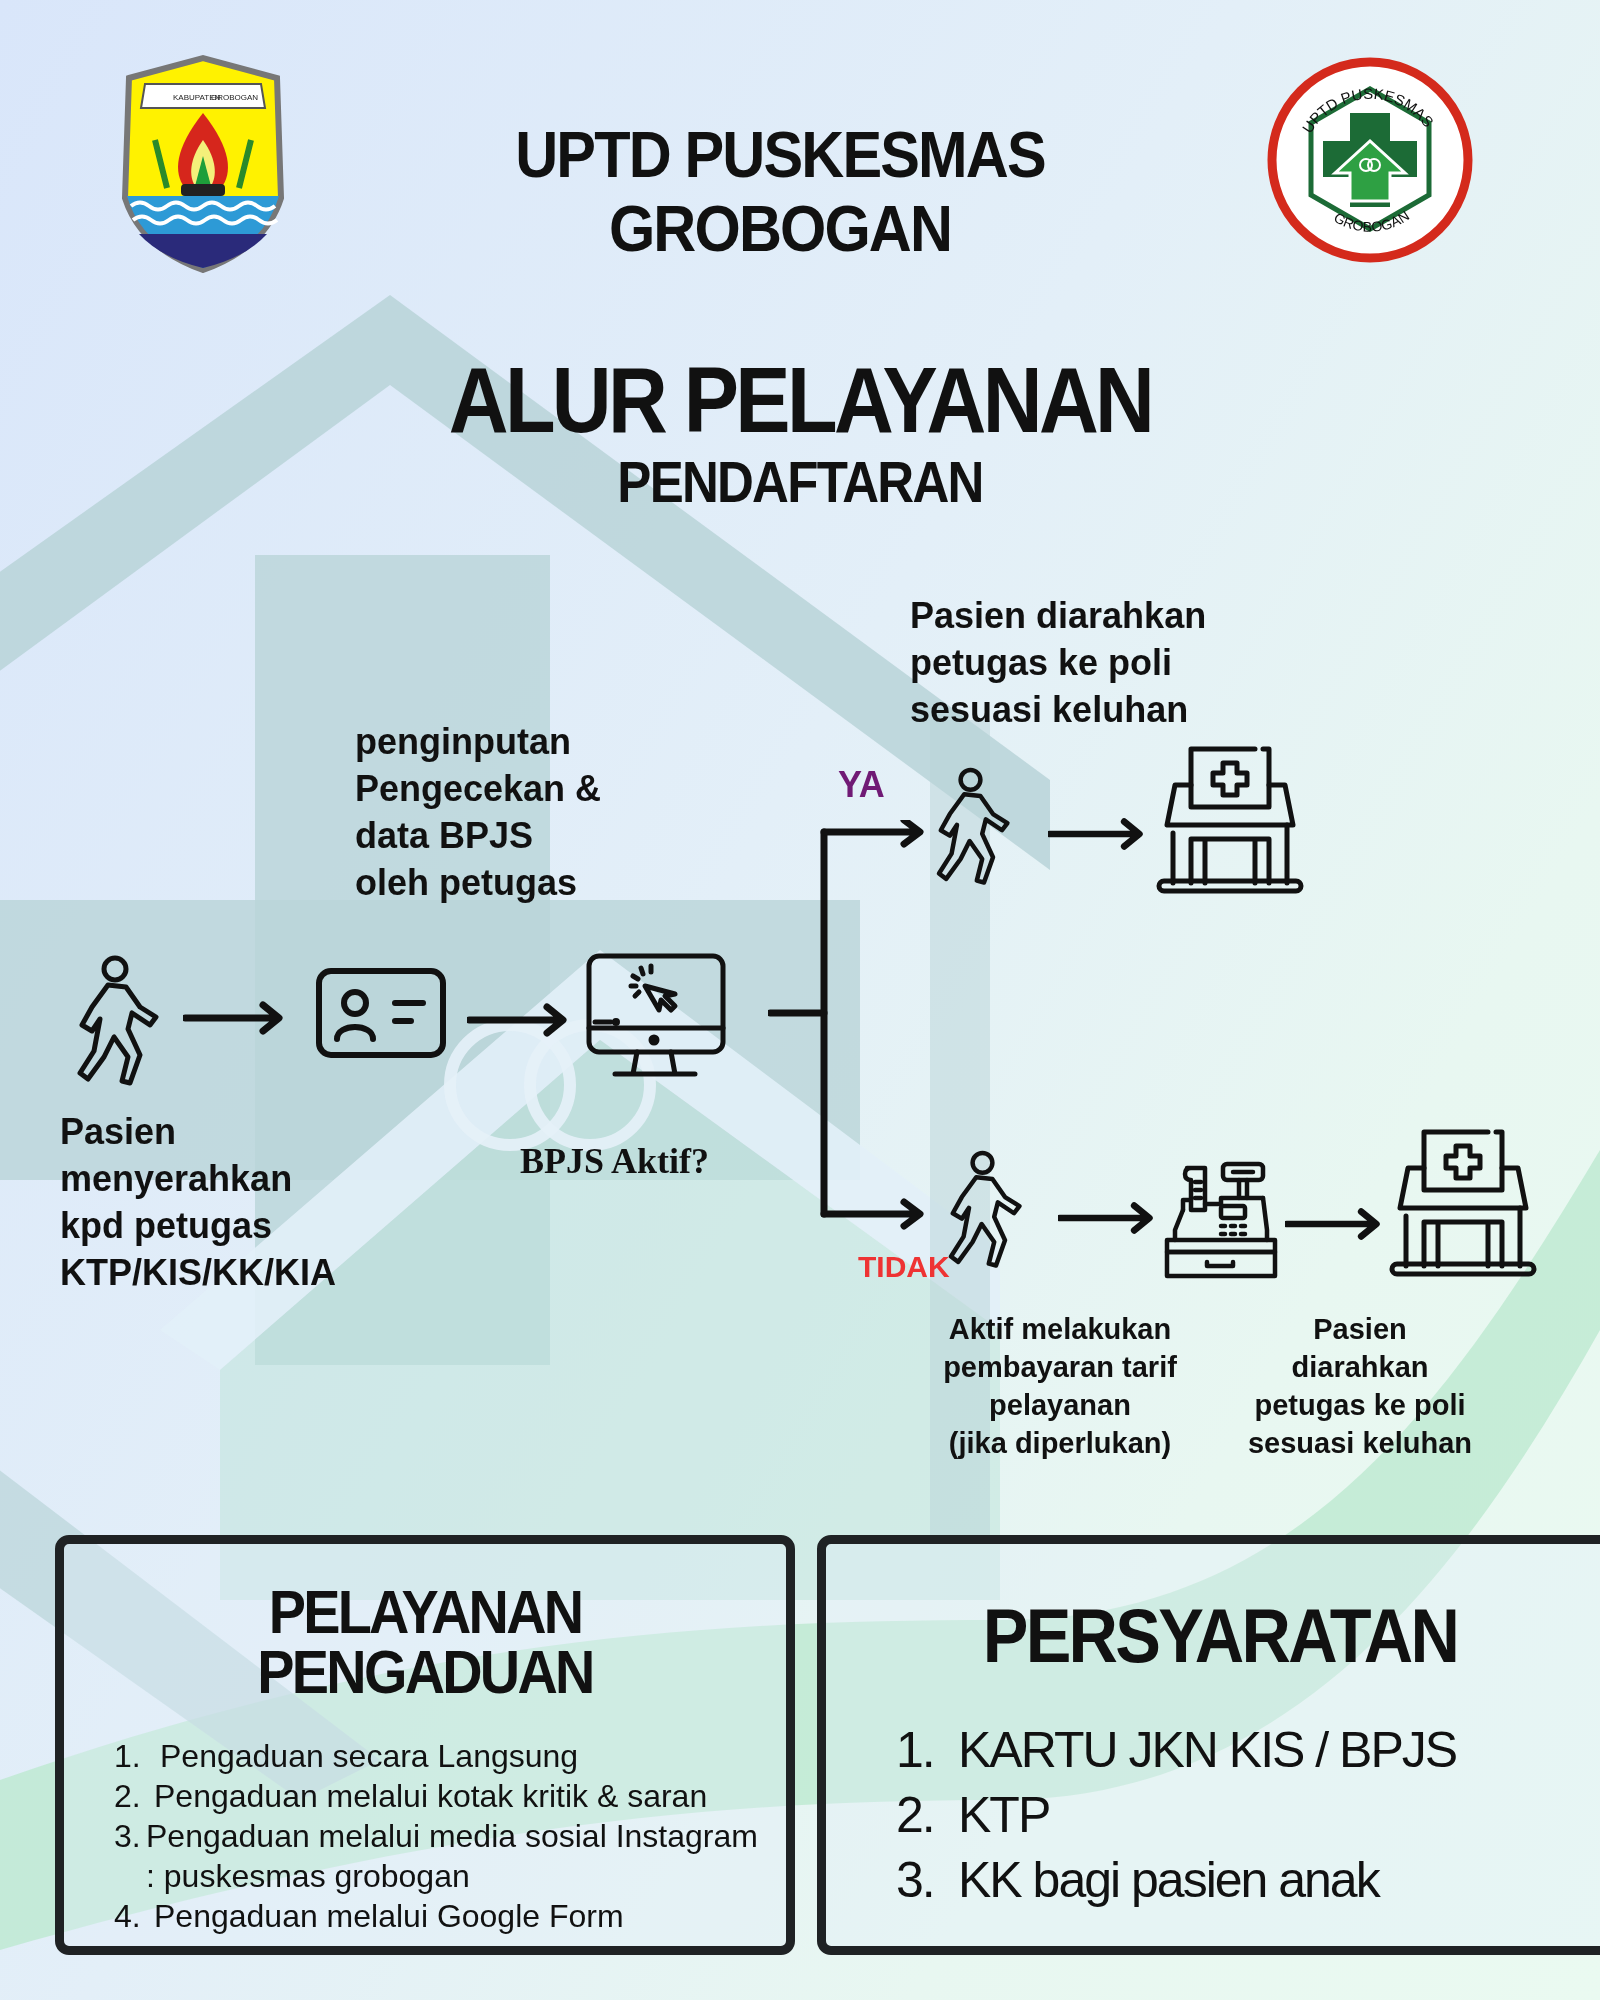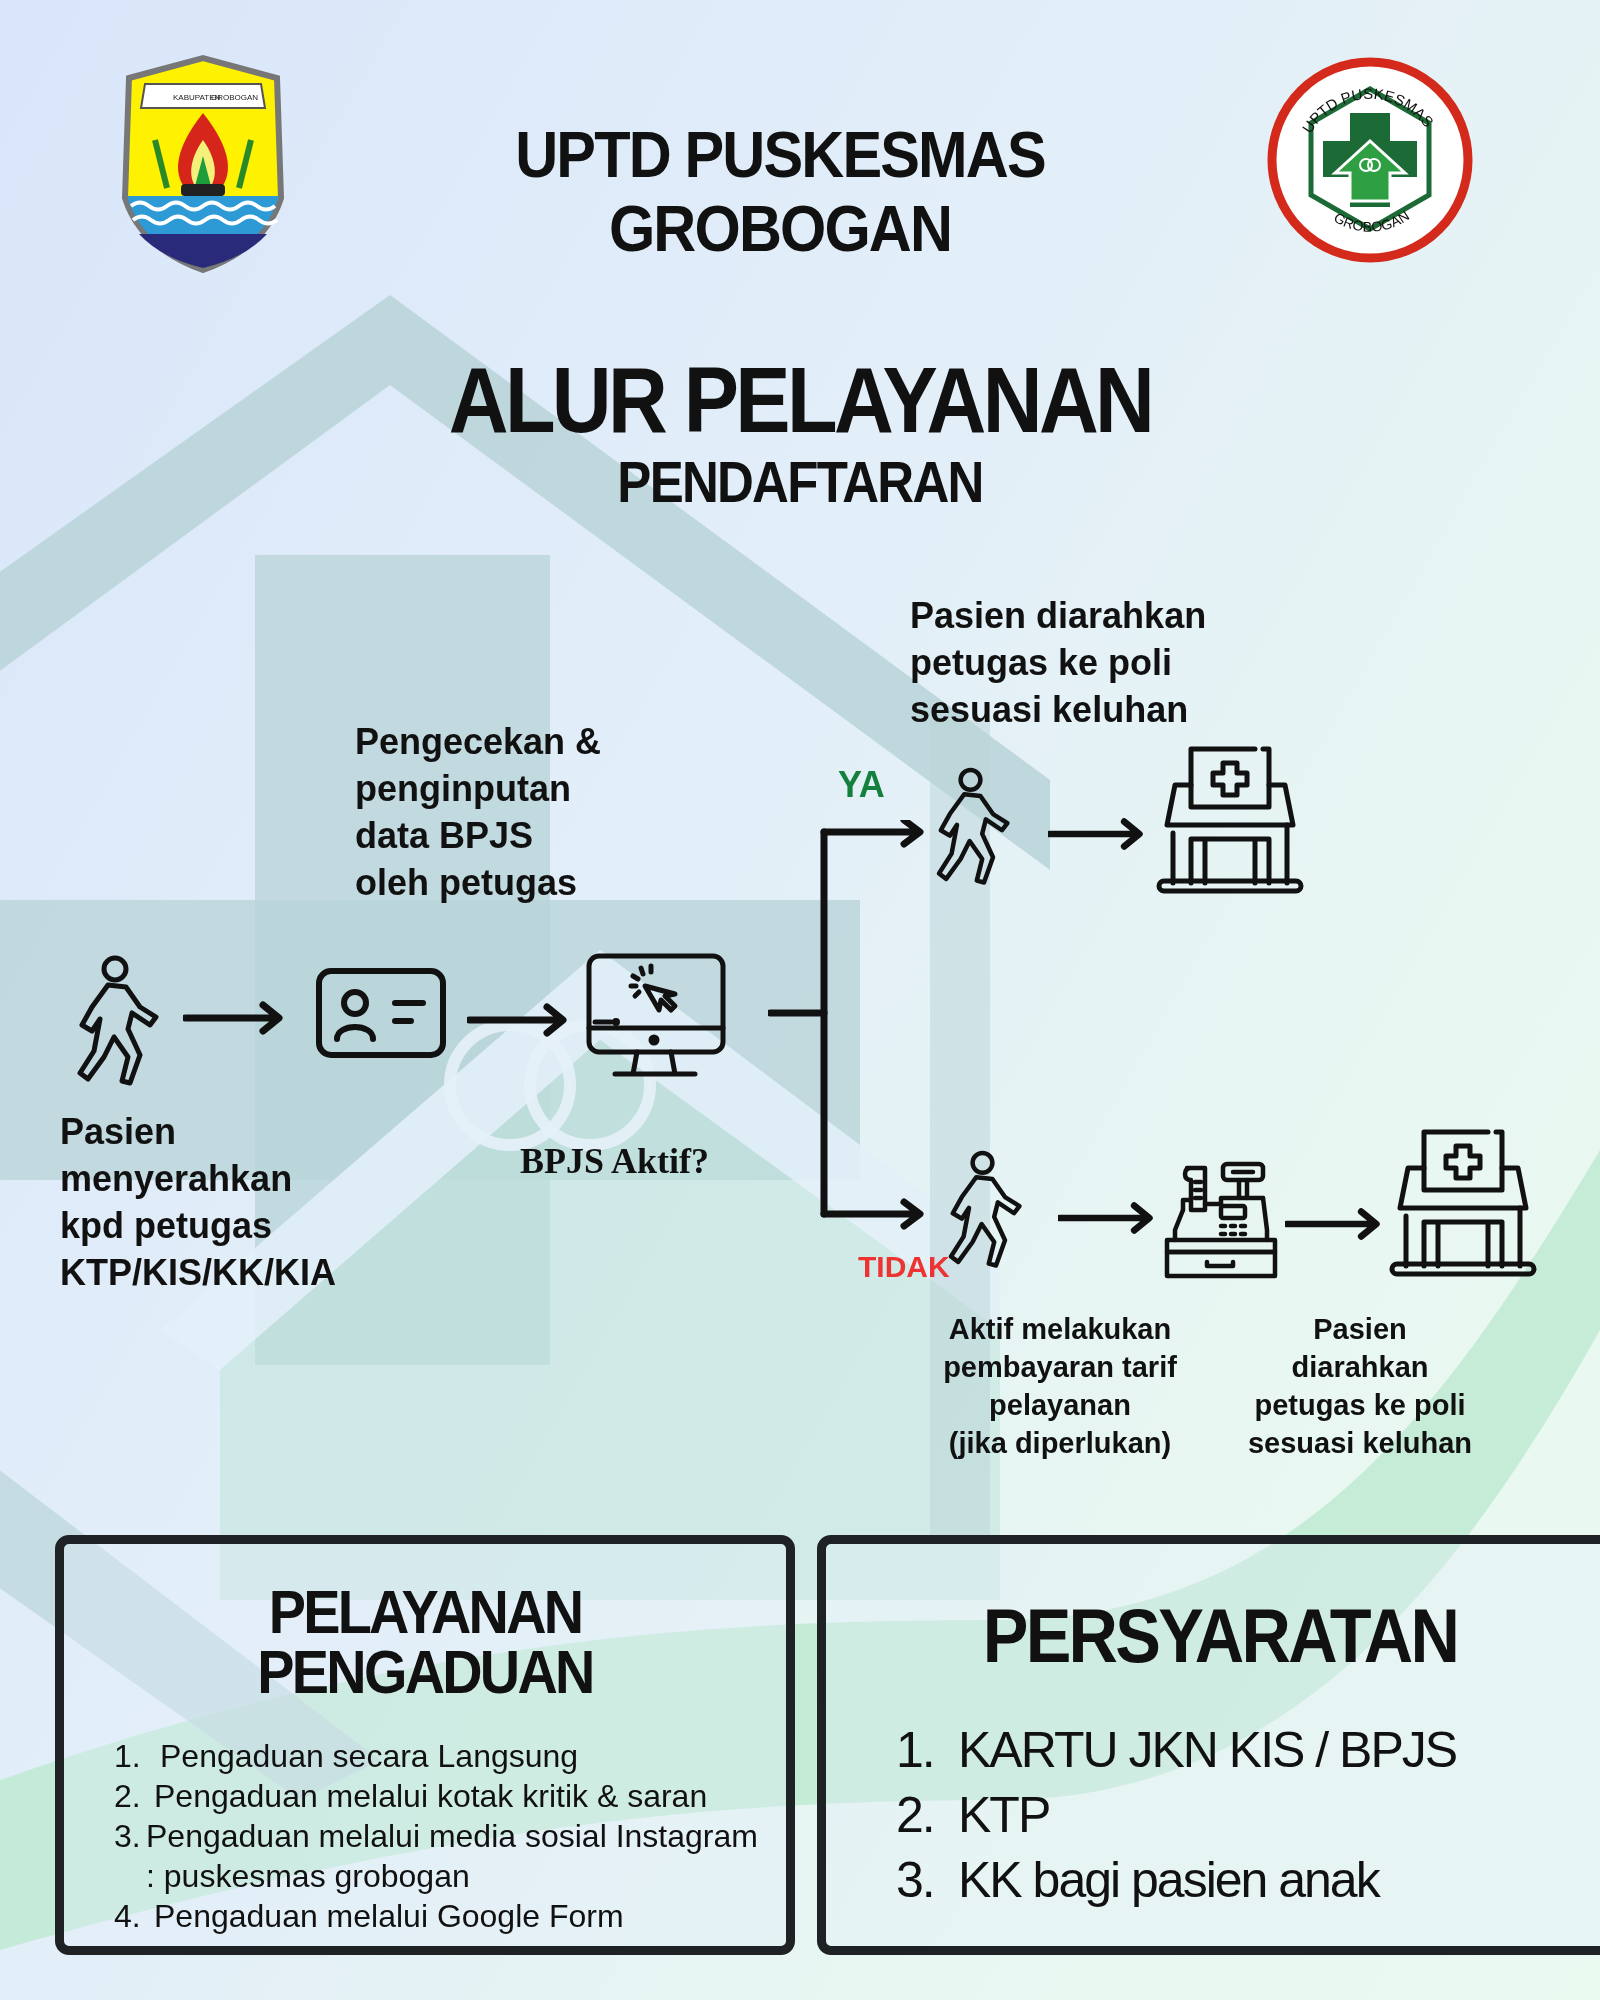--- a/index.html
+++ b/index.html
@@ -23,21 +23,21 @@
     position: absolute; left: 300px; top: 348px; width: 1000px; text-align: center;
     font-size: 92px; font-weight: bold; letter-spacing: -4px; transform: scaleX(0.9);
   }
   .sub-title {
     position: absolute; left: 450px; top: 448px; width: 700px; text-align: center;
     font-size: 58px; font-weight: bold; letter-spacing: -2px; transform: scaleX(0.88);
   }
 
   .step-text { font-size: 36px; font-weight: bold; line-height: 47px; text-align: left; }
   .step-text-sm { font-size: 29px; font-weight: bold; line-height: 38px; text-align: center; }
-  .branch-yes { color: #15803d; font-size: 36px; font-weight: bold; }
+  .branch-yes { color: #701a75; font-size: 36px; font-weight: bold; }
   .branch-no { color: #ee3333; font-size: 30px; font-weight: bold; }
 
   .icon svg { display: block; }
 
   .panel {
     position: absolute; border: 9px solid #1f2224; border-radius: 14px;
     background: rgba(225, 238, 248, 0.35);
   }
   .panel-title {
     font-size: 62px; font-weight: bold; letter-spacing: -3px; line-height: 60px; text-align: center;
@@ -102,22 +102,22 @@
     <text font-size="15" font-family="Liberation Sans, sans-serif" fill="#111"><textPath href="#topArc" startOffset="8%">UPTD PUSKESMAS</textPath></text>
     <path id="botArc" d="M52,150 A66,66 0 0,0 158,150" fill="none"></path>
     <text font-size="14" font-family="Liberation Sans, sans-serif" fill="#111"><textPath href="#botArc" startOffset="18%">GROBOGAN</textPath></text>
   </svg>
 </div>
 
 <div class="main-title">ALUR PELAYANAN</div>
 <div class="sub-title">PENDAFTARAN</div>
 
 <div class="abs step-text" style="left:355px; top:718px; width:320px;">
+  <div>penginputan</div>
   <div>Pengecekan &amp;</div>
-  <div>penginputan</div>
   <div>data BPJS</div>
   <div>oleh petugas</div>
 </div>
 
 <div class="abs icon" style="left:70px; top:955px;">
   <svg width="100" height="135" viewBox="0 0 100 135" fill="none" stroke="#111" stroke-width="5" stroke-linejoin="round" stroke-linecap="round" xmlns="http://www.w3.org/2000/svg">
     <circle cx="45" cy="14" r="11"></circle>
     <path d="M38,30 L56,32 L70,52 L86,62 L80,70 L62,58 L58,74 L70,100 L60,128 L52,126 L58,102 L44,82 L34,102 L18,124 L10,118 L24,96 L30,64 L22,76 L12,70 L22,52 Z"></path>
   </svg>
 </div>

